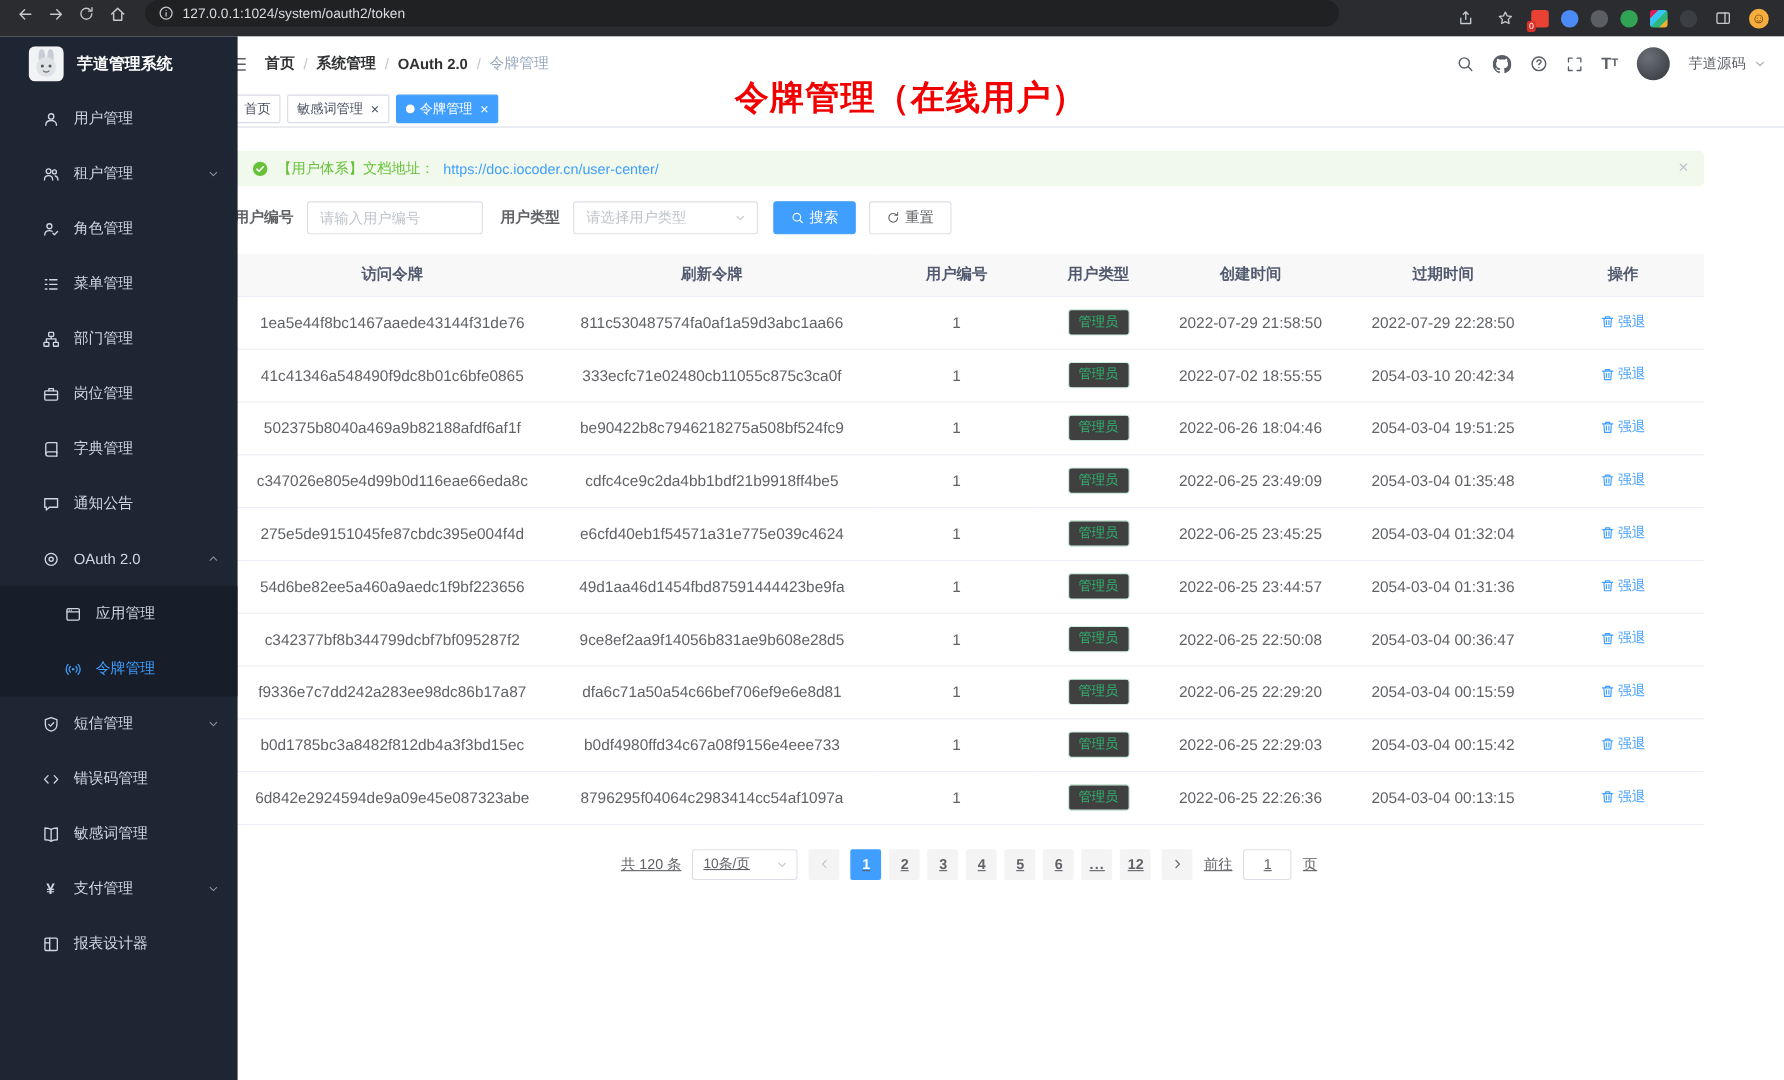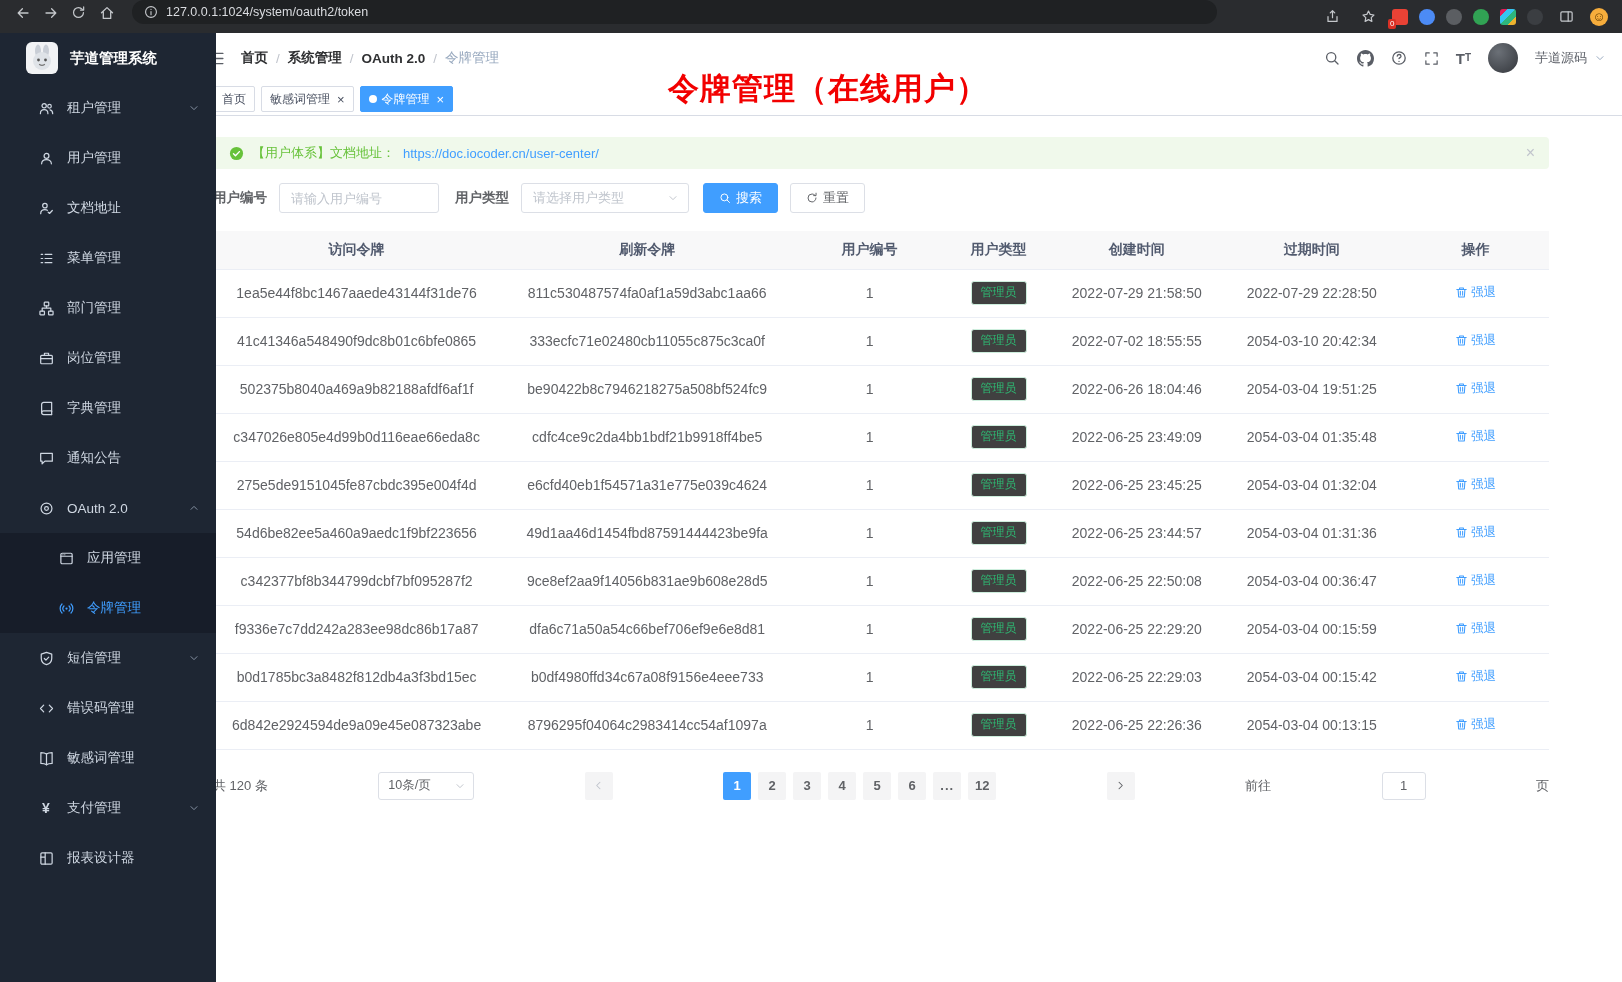--- a/index.html
+++ b/index.html
@@ -98,22 +98,22 @@
   .tbl { width:100%; border-collapse:collapse; table-layout:fixed; margin-top:18px; }
   .tbl th { background:#f8f8f9; height:38px; font-size:14px; color:#515a6e; font-weight:700;
     text-align:center; border-bottom:1px solid #ebeef5; }
   .tbl td { height:48px; text-align:center; font-size:14px; color:#606266; border-bottom:1px solid #ebeef5;
     white-space:nowrap; overflow:hidden; }
   .tag-success { display:inline-block; padding:3px 9px; font-size:12px; border-radius:3px;
     background:#404040; color:#2eb872; border:1px solid #cdeedd; line-height:1.3; }
   .act { color:#409eff; font-size:12.5px; display:inline-flex; align-items:center; gap:3px; cursor:pointer; }
   .act-ic { display:inline-flex; }
 
-  .pager { display:flex; align-items:center; justify-content:space-between; gap:10px; margin-top:22px;
-    font-size:13px; color:#606266; }
+  .pager { display:flex; align-items:center; justify-content:center; gap:10px; margin-top:22px;
+    font-size:13px; color:#606266;text-decoration:underline; }
   .page-size { width:96px; height:28px; border:1px solid #dcdfe6; border-radius:3px; display:flex;
     align-items:center; justify-content:space-between; padding:0 7px 0 9px; font-size:12.5px; cursor:pointer; }
   .pages { display:inline-flex; gap:7px; }
   .pg-btn { min-width:28px; height:28px; border-radius:2px; background:#f4f4f5; color:#606266;
     display:inline-flex; align-items:center; justify-content:center; font-size:13px; font-weight:600;
     cursor:pointer; padding:0 4px; }
   .pg-btn.active { background:#409eff; color:#fff; }
   .pg-btn.more { letter-spacing:1px; }
   .pg-nav.disabled { color:#c0c4cc; }
   .goto-input { width:44px; height:28px; border:1px solid #dcdfe6; border-radius:3px; text-align:center;
@@ -198,51 +198,51 @@
         <circle cx="19.5" cy="18" r="1.4" fill="#555"></circle>
         <path d="M13.5 22.5c1.6 1.2 3.4 1.2 5 0" stroke="#777" stroke-width="1.2" fill="none" stroke-linecap="round"></path>
       </svg>
     </span>
     <span class="logo-title">芋道管理系统</span>
   </div>
   <nav id="sidebar-menu">
       <div class="menu-item">
         <span class="mi-icon">
           <svg viewBox="0 0 16 16" width="15" height="15" fill="none" stroke="currentColor" stroke-width="1.3" stroke-linecap="round" stroke-linejoin="round">
+            <circle cx="8" cy="5.2" r="2.6"></circle>
+            <path d="M2.8 13.7c0-2.9 2.3-4.6 5.2-4.6s5.2 1.7 5.2 4.6"></path>
+          </svg>
+        </span>
+        <span class="mi-label">用户管理</span>
+      </div>
+      <div class="menu-item">
+        <span class="mi-icon">
+          <svg viewBox="0 0 16 16" width="15" height="15" fill="none" stroke="currentColor" stroke-width="1.3" stroke-linecap="round" stroke-linejoin="round">
             <circle cx="5.5" cy="5" r="2.3"></circle>
             <path d="M1.5 13.5c0-2.5 1.7-4.2 4-4.2s4 1.7 4 4.2"></path>
             <circle cx="11.2" cy="5.6" r="1.9"></circle>
             <path d="M11.8 9.5c1.7.4 2.8 1.9 2.8 4"></path>
           </svg>
         </span>
         <span class="mi-label">租户管理</span>
         <span class="mi-chev">
           <svg viewBox="0 0 16 16" width="12" height="12" fill="none" stroke="currentColor" stroke-width="1.3" stroke-linecap="round" stroke-linejoin="round">
             <path d="M4 6.2l4 4 4-4"></path>
           </svg>
         </span>
       </div>
       <div class="menu-item">
         <span class="mi-icon">
           <svg viewBox="0 0 16 16" width="15" height="15" fill="none" stroke="currentColor" stroke-width="1.3" stroke-linecap="round" stroke-linejoin="round">
-            <circle cx="8" cy="5.2" r="2.6"></circle>
-            <path d="M2.8 13.7c0-2.9 2.3-4.6 5.2-4.6s5.2 1.7 5.2 4.6"></path>
-          </svg>
-        </span>
-        <span class="mi-label">用户管理</span>
-      </div>
-      <div class="menu-item">
-        <span class="mi-icon">
-          <svg viewBox="0 0 16 16" width="15" height="15" fill="none" stroke="currentColor" stroke-width="1.3" stroke-linecap="round" stroke-linejoin="round">
             <circle cx="6.3" cy="5" r="2.4"></circle>
             <path d="M1.8 13.5c0-2.7 2-4.3 4.5-4.3 1 0 1.9.2 2.6.7"></path>
             <path d="M9.7 11.8l1.5 1.5 3-3.2"></path>
           </svg>
         </span>
-        <span class="mi-label">文档地址</span>
+        <span class="mi-label">角色管理</span>
       </div>
       <div class="menu-item">
         <span class="mi-icon">
           <svg viewBox="0 0 16 16" width="15" height="15" fill="none" stroke="currentColor" stroke-width="1.3" stroke-linecap="round" stroke-linejoin="round">
             <path d="M2.3 3.5h1.6M6.5 3.5h7.2M2.3 8h1.6M6.5 8h7.2M2.3 12.5h1.6M6.5 12.5h7.2"></path>
           </svg>
         </span>
         <span class="mi-label">菜单管理</span>
       </div>
       <div class="menu-item">

